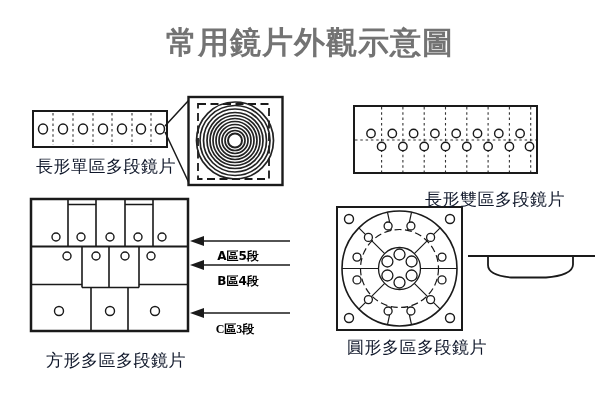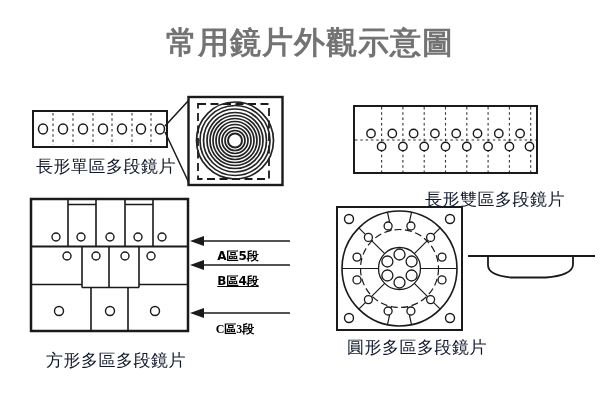--- a/index.html
+++ b/index.html
@@ -181,16 +181,16 @@
       <path stroke-width="1.8" d="M488 257 L488 265 C488 272.5 496 276 511 277.5 L546 277.5 C562 276.5 573 272 573 264.5 L573 257"></path>
     </g>
   </svg>
 
   <div class="lens-label" style="left:36px;top:155px;">長形單區多段鏡片</div>
   <div class="lens-label" style="left:384px;top:188px;margin-left:41px;">長形雙區多段鏡片</div>
   <div class="lens-label" style="left:46px;top:349px;">方形多區多段鏡片</div>
   <div class="lens-label" style="left:347px;top:336px;">圓形多區多段鏡片</div>
 
   <div class="zone-label" style="left:211px;top:224px;width:54px;text-align:center;">A區5段</div>
-  <div class="zone-label" style="left:211px;top:249px;width:54px;text-align:center;text-decoration:underline;">B區4段</div>
+  <div class="zone-label" style="left:211px;top:249px;width:54px;text-align:center;">B區4段</div>
   <div class="zone-label" style="left:208px;top:297px;width:54px;text-align:center;font-family:Liberation Serif, serif;">C區3段</div>
 
 </div>
 
 </body></html>

